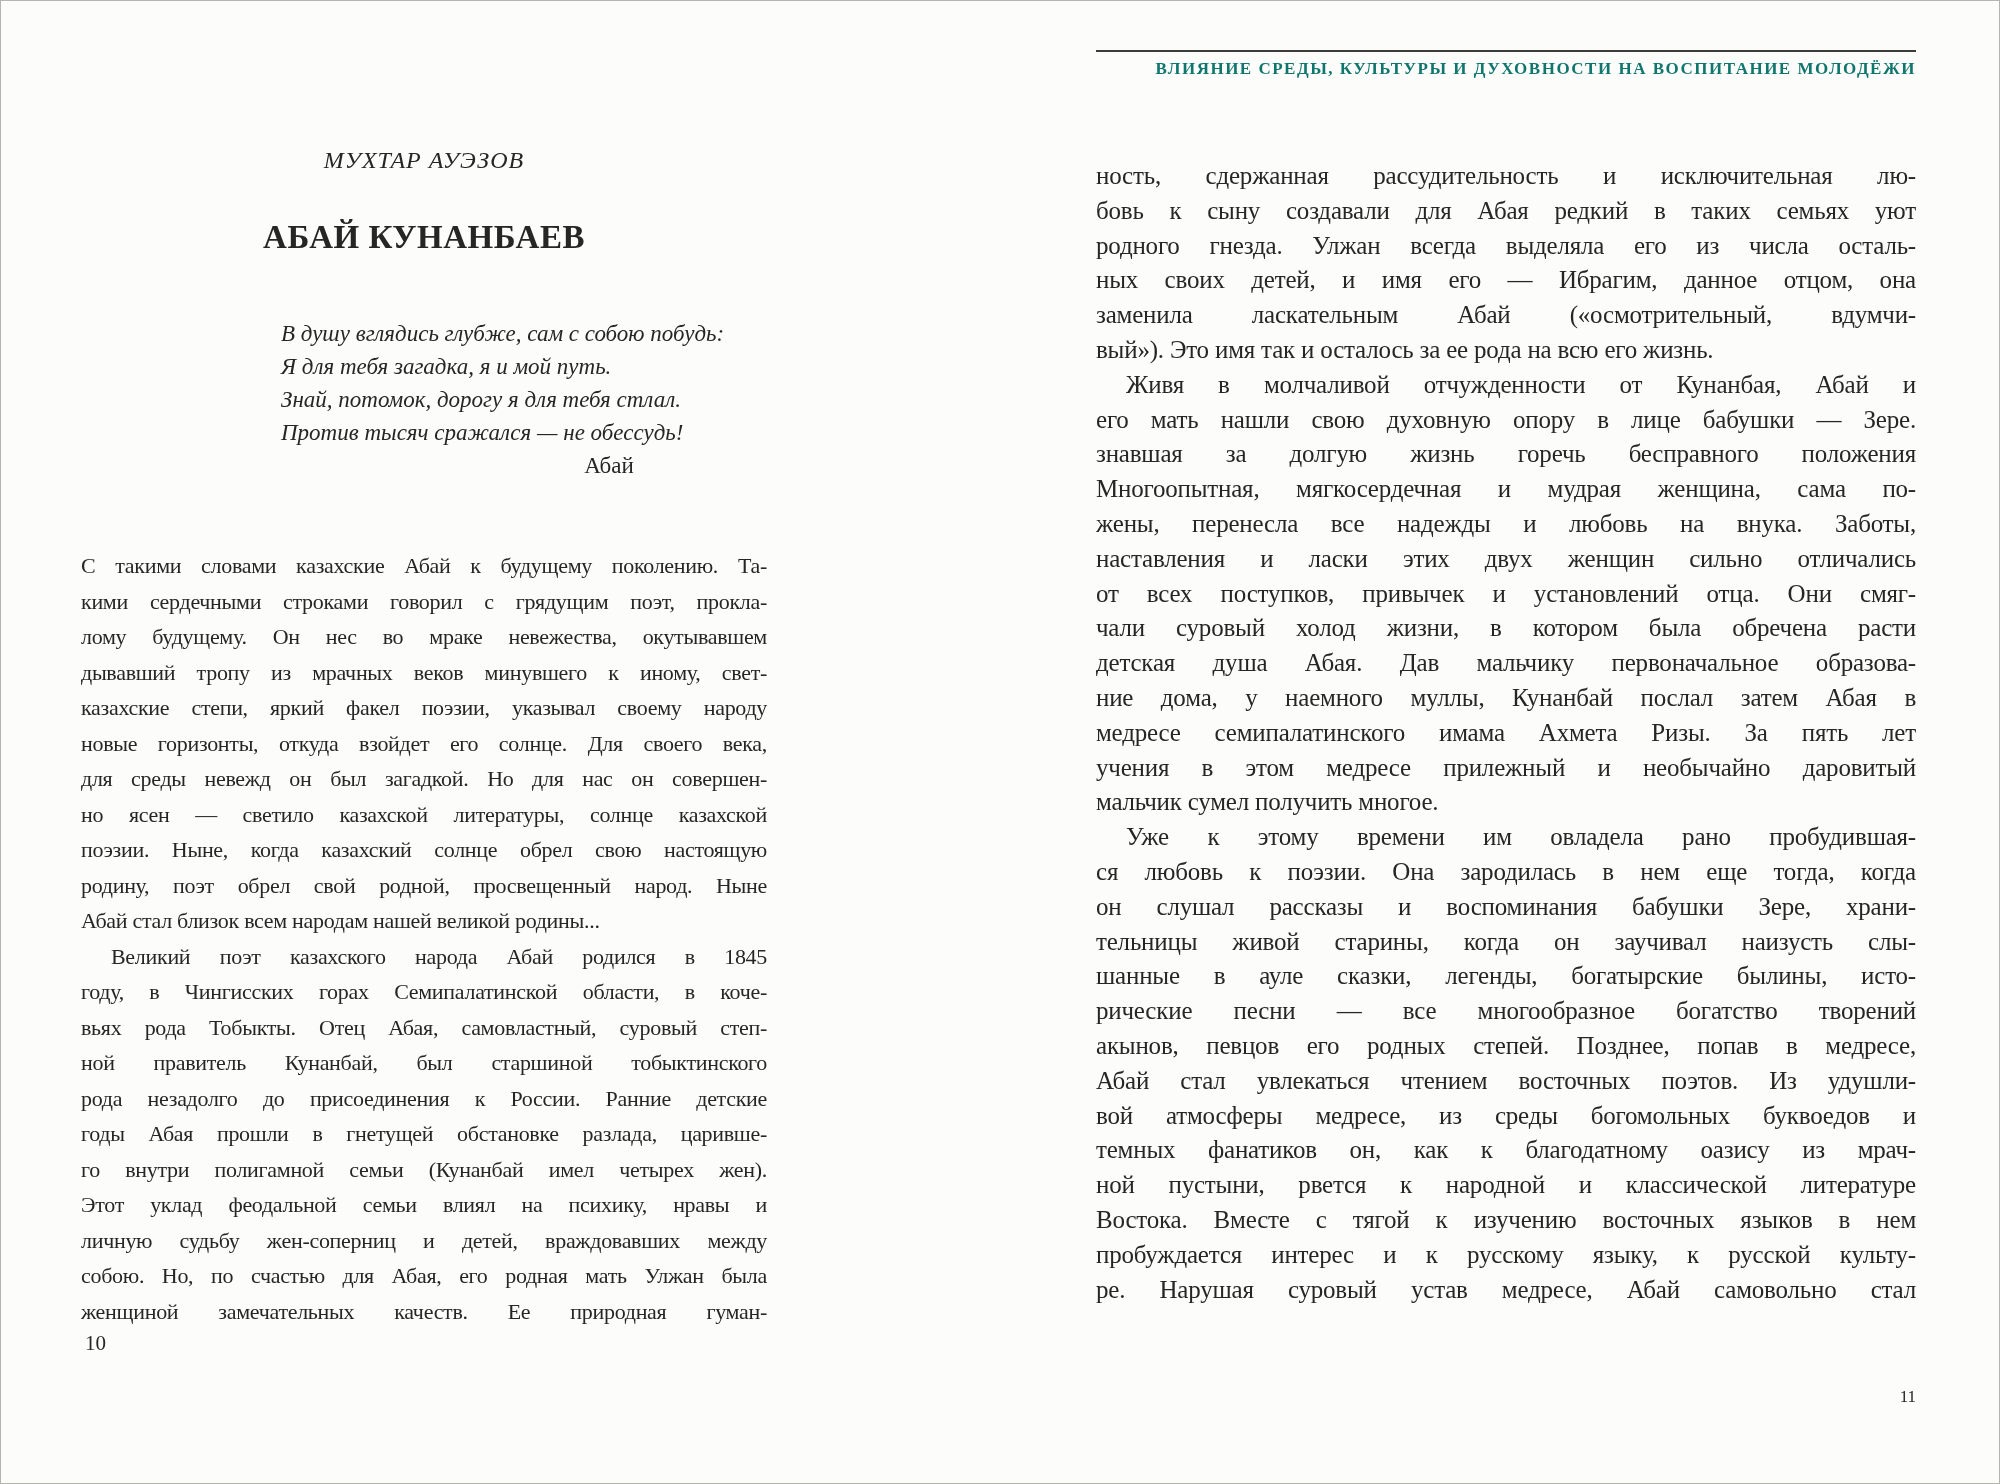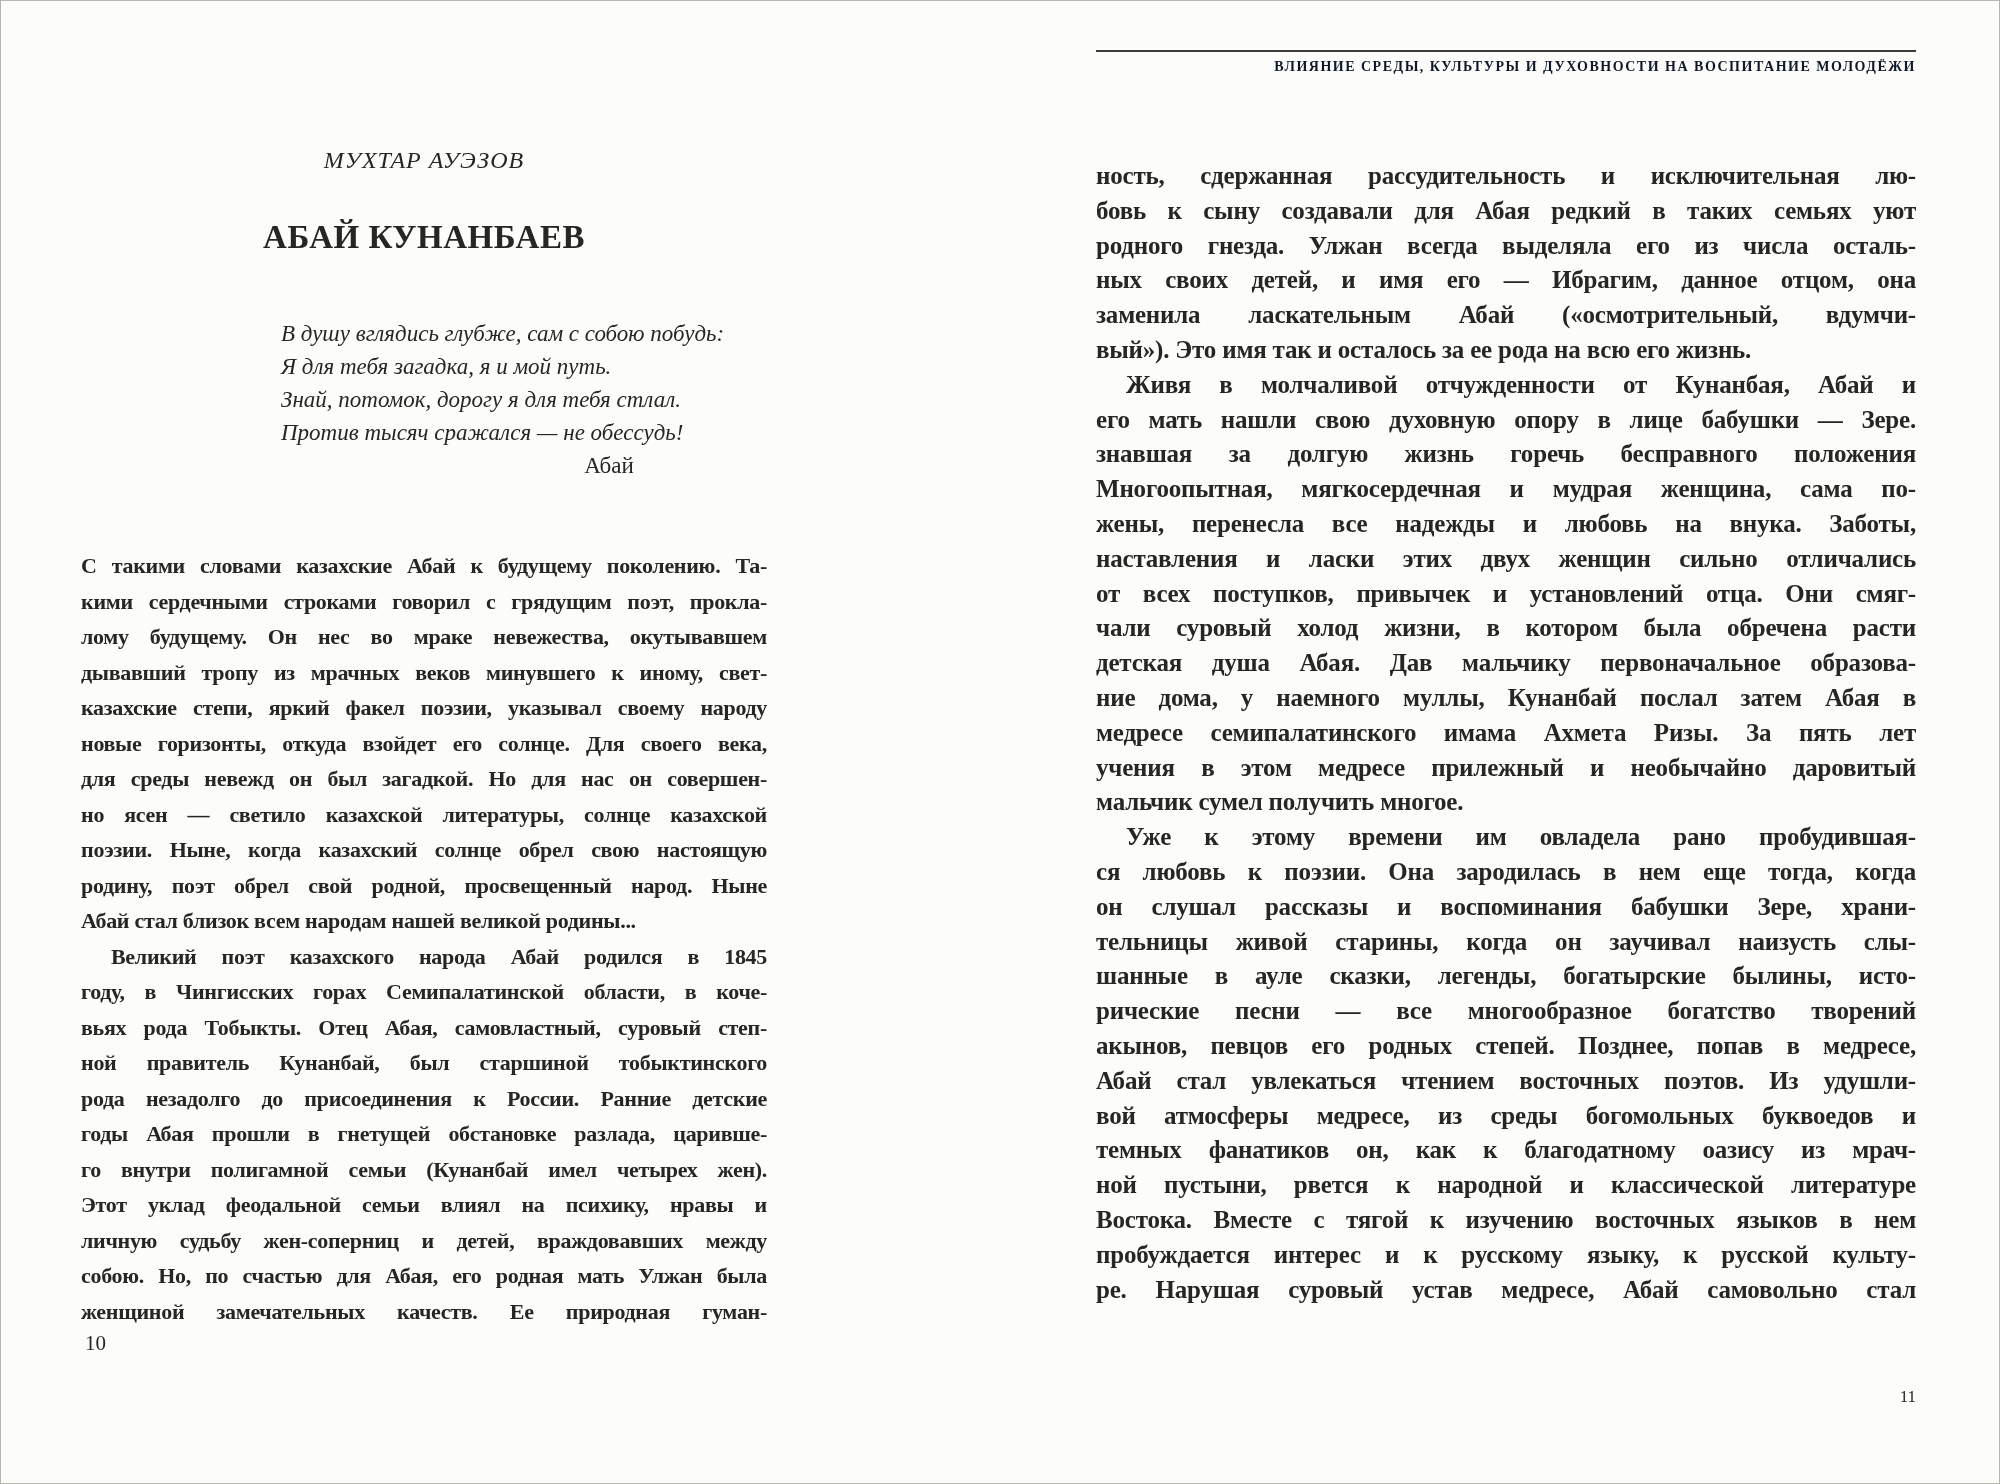--- a/index.html
+++ b/index.html
@@ -39,33 +39,33 @@
   .pageno-left {
     position:absolute; left:84px; top:1330px; font-size:21px;
   }
   
   .head-rule {
     position:absolute; left:1095px; top:49px; width:820px; height:2px;
     background:#3c3c38;
   }
   .running-head {
     position:absolute; left:1095px; top:58px; width:820px;
-    text-align:right; font-weight:bold; font-size:14px;
-    letter-spacing:1.5px; color:#0f172a;
+    text-align:right; font-weight:bold; font-size:17px;
+    letter-spacing:1.5px; color:#0f766e;
   }
   .body-right {
     position:absolute; left:1095px; top:158px; width:820px;
     font-size:25px; line-height:34.8px; letter-spacing:-0.2px;
   }
   .pageno-right {
     position:absolute; left:1095px; top:1386px; width:820px;
     text-align:right; font-size:17px;
   }
   
-  .para { margin:0;font-weight:bold; }
+  .para { margin:0; }
   .line { text-align:left; white-space:nowrap; }
   .line.fill { text-align:justify; text-align-last:justify; white-space:normal; }
   .line.indent { padding-left:30px; box-sizing:border-box; }
 </style>
 </head>
 <body>
 
 <div class="canvas">
 
   <div class="author-line">МУХТАР АУЭЗОВ</div>

